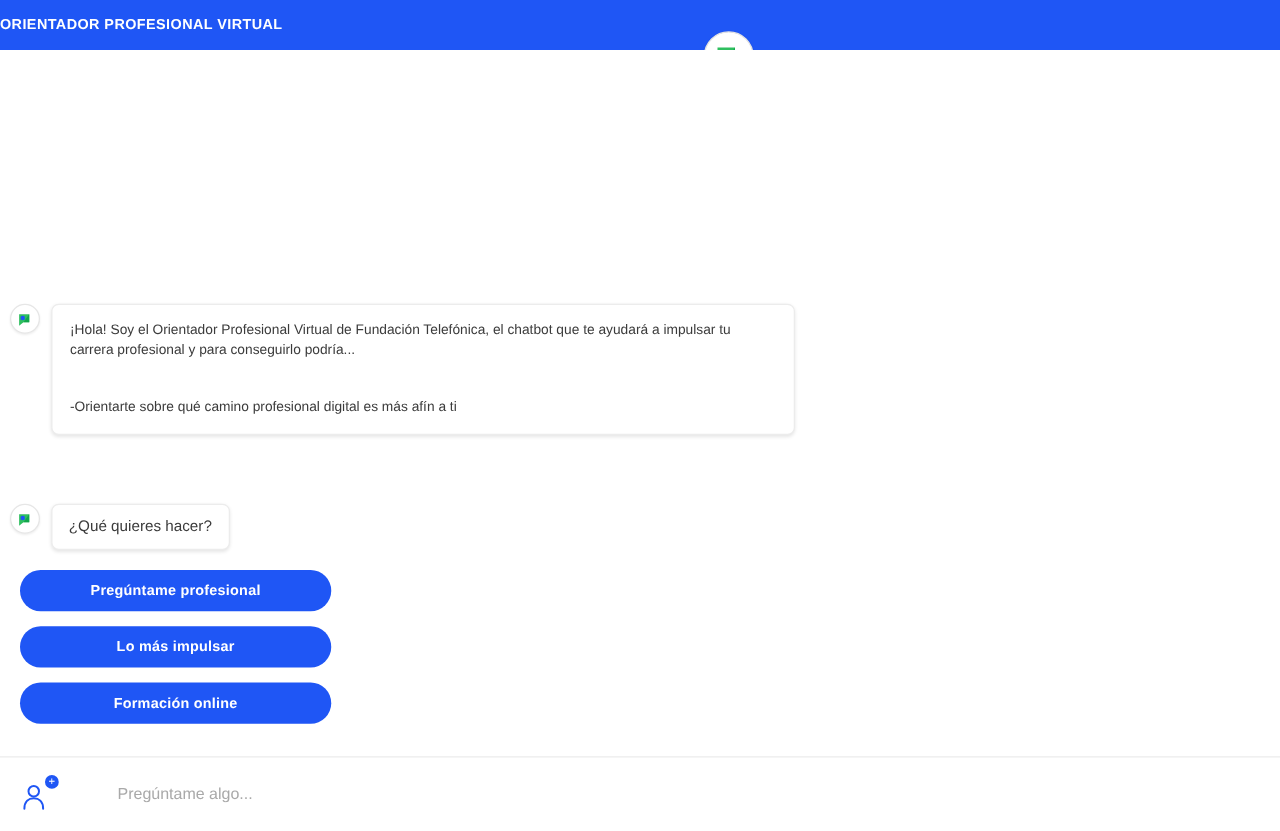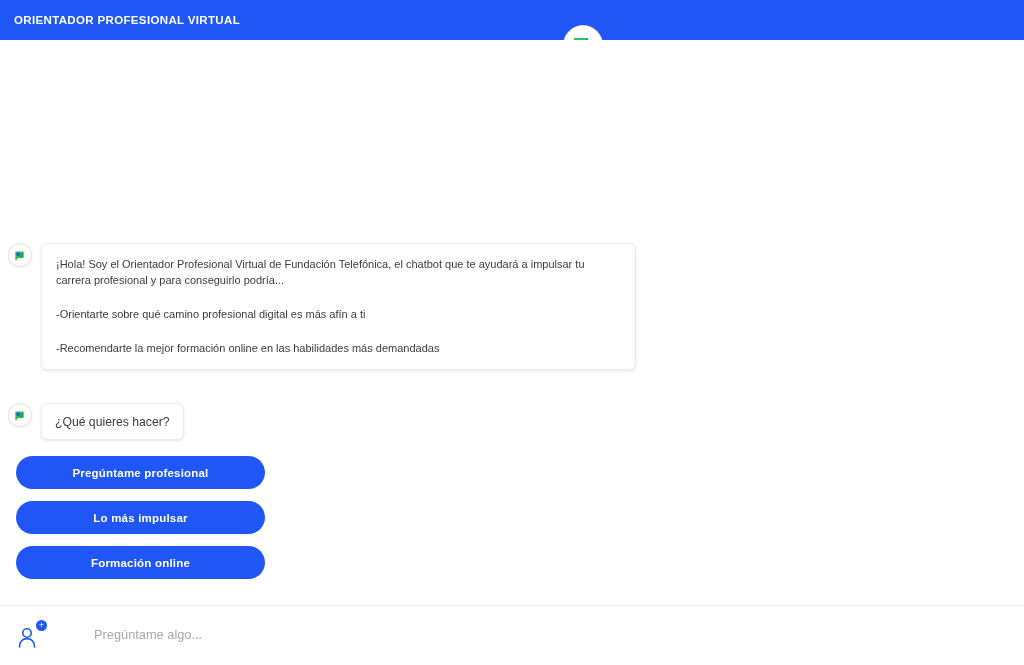--- a/index.html
+++ b/index.html
@@ -20,21 +20,20 @@
     position: absolute;
     top: 0;
     left: 0;
     width: 1024px;
     height: 40px;
     background: #1f56f5;
     color: #ffffff;
     display: flex;
     align-items: center;
     box-sizing: border-box;
-    padding-left: 14px;
   }
   .header-title {
     font-size: 11.5px;
     font-weight: bold;
     letter-spacing: 0.35px;
     color: #ffffff;
     white-space: nowrap;
   }
 
   
@@ -102,21 +101,21 @@
     width: 595px;
     padding: 12px 14px 13px 14px;
     margin-left: 9px;
   }
   .msg-main p {
     margin: 0;
     font-size: 11px;
     line-height: 16px;
     color: #3b3b3b;
   }
-  .msg-main p + p { margin-top: 18px; }
+  .msg-main p + p { margin-top: 30px; }
 
   
   .msg-q {
     left: 8px;
     top: 363px;
   }
   .msg-q .bubble {
     margin-left: 9px;
     padding: 8px 13px 9px 13px;
   }
@@ -223,21 +222,20 @@
     <div class="bot-avatar">
       <svg width="15" height="15" viewBox="0 0 26 26">
         <path d="M4 6 L18 6 L18 17 L10 17 L4 22 Z" fill="#2fbf5f"></path>
         <path d="M18 6 L18 17 L10 17 Z" fill="#12a64c"></path>
         <circle cx="9" cy="11" r="3.1" fill="#1f56f5"></circle>
       </svg>
     </div>
     <div class="bubble">
       <p>¡Hola! Soy el Orientador Profesional Virtual de Fundación Telefónica, el chatbot que te ayudará a impulsar tu carrera profesional y para conseguirlo podría...</p>
       <p>-Orientarte sobre qué camino profesional digital es más afín a ti</p>
-      <p>-Recomendarte la mejor formación online en las habilidades más demandadas</p>
     </div>
   </div>
 
   <div class="msg-row msg-q">
     <div class="bot-avatar">
       <svg width="15" height="15" viewBox="0 0 26 26">
         <path d="M4 6 L18 6 L18 17 L10 17 L4 22 Z" fill="#2fbf5f"></path>
         <path d="M18 6 L18 17 L10 17 Z" fill="#12a64c"></path>
         <circle cx="9" cy="11" r="3.1" fill="#1f56f5"></circle>
       </svg>

